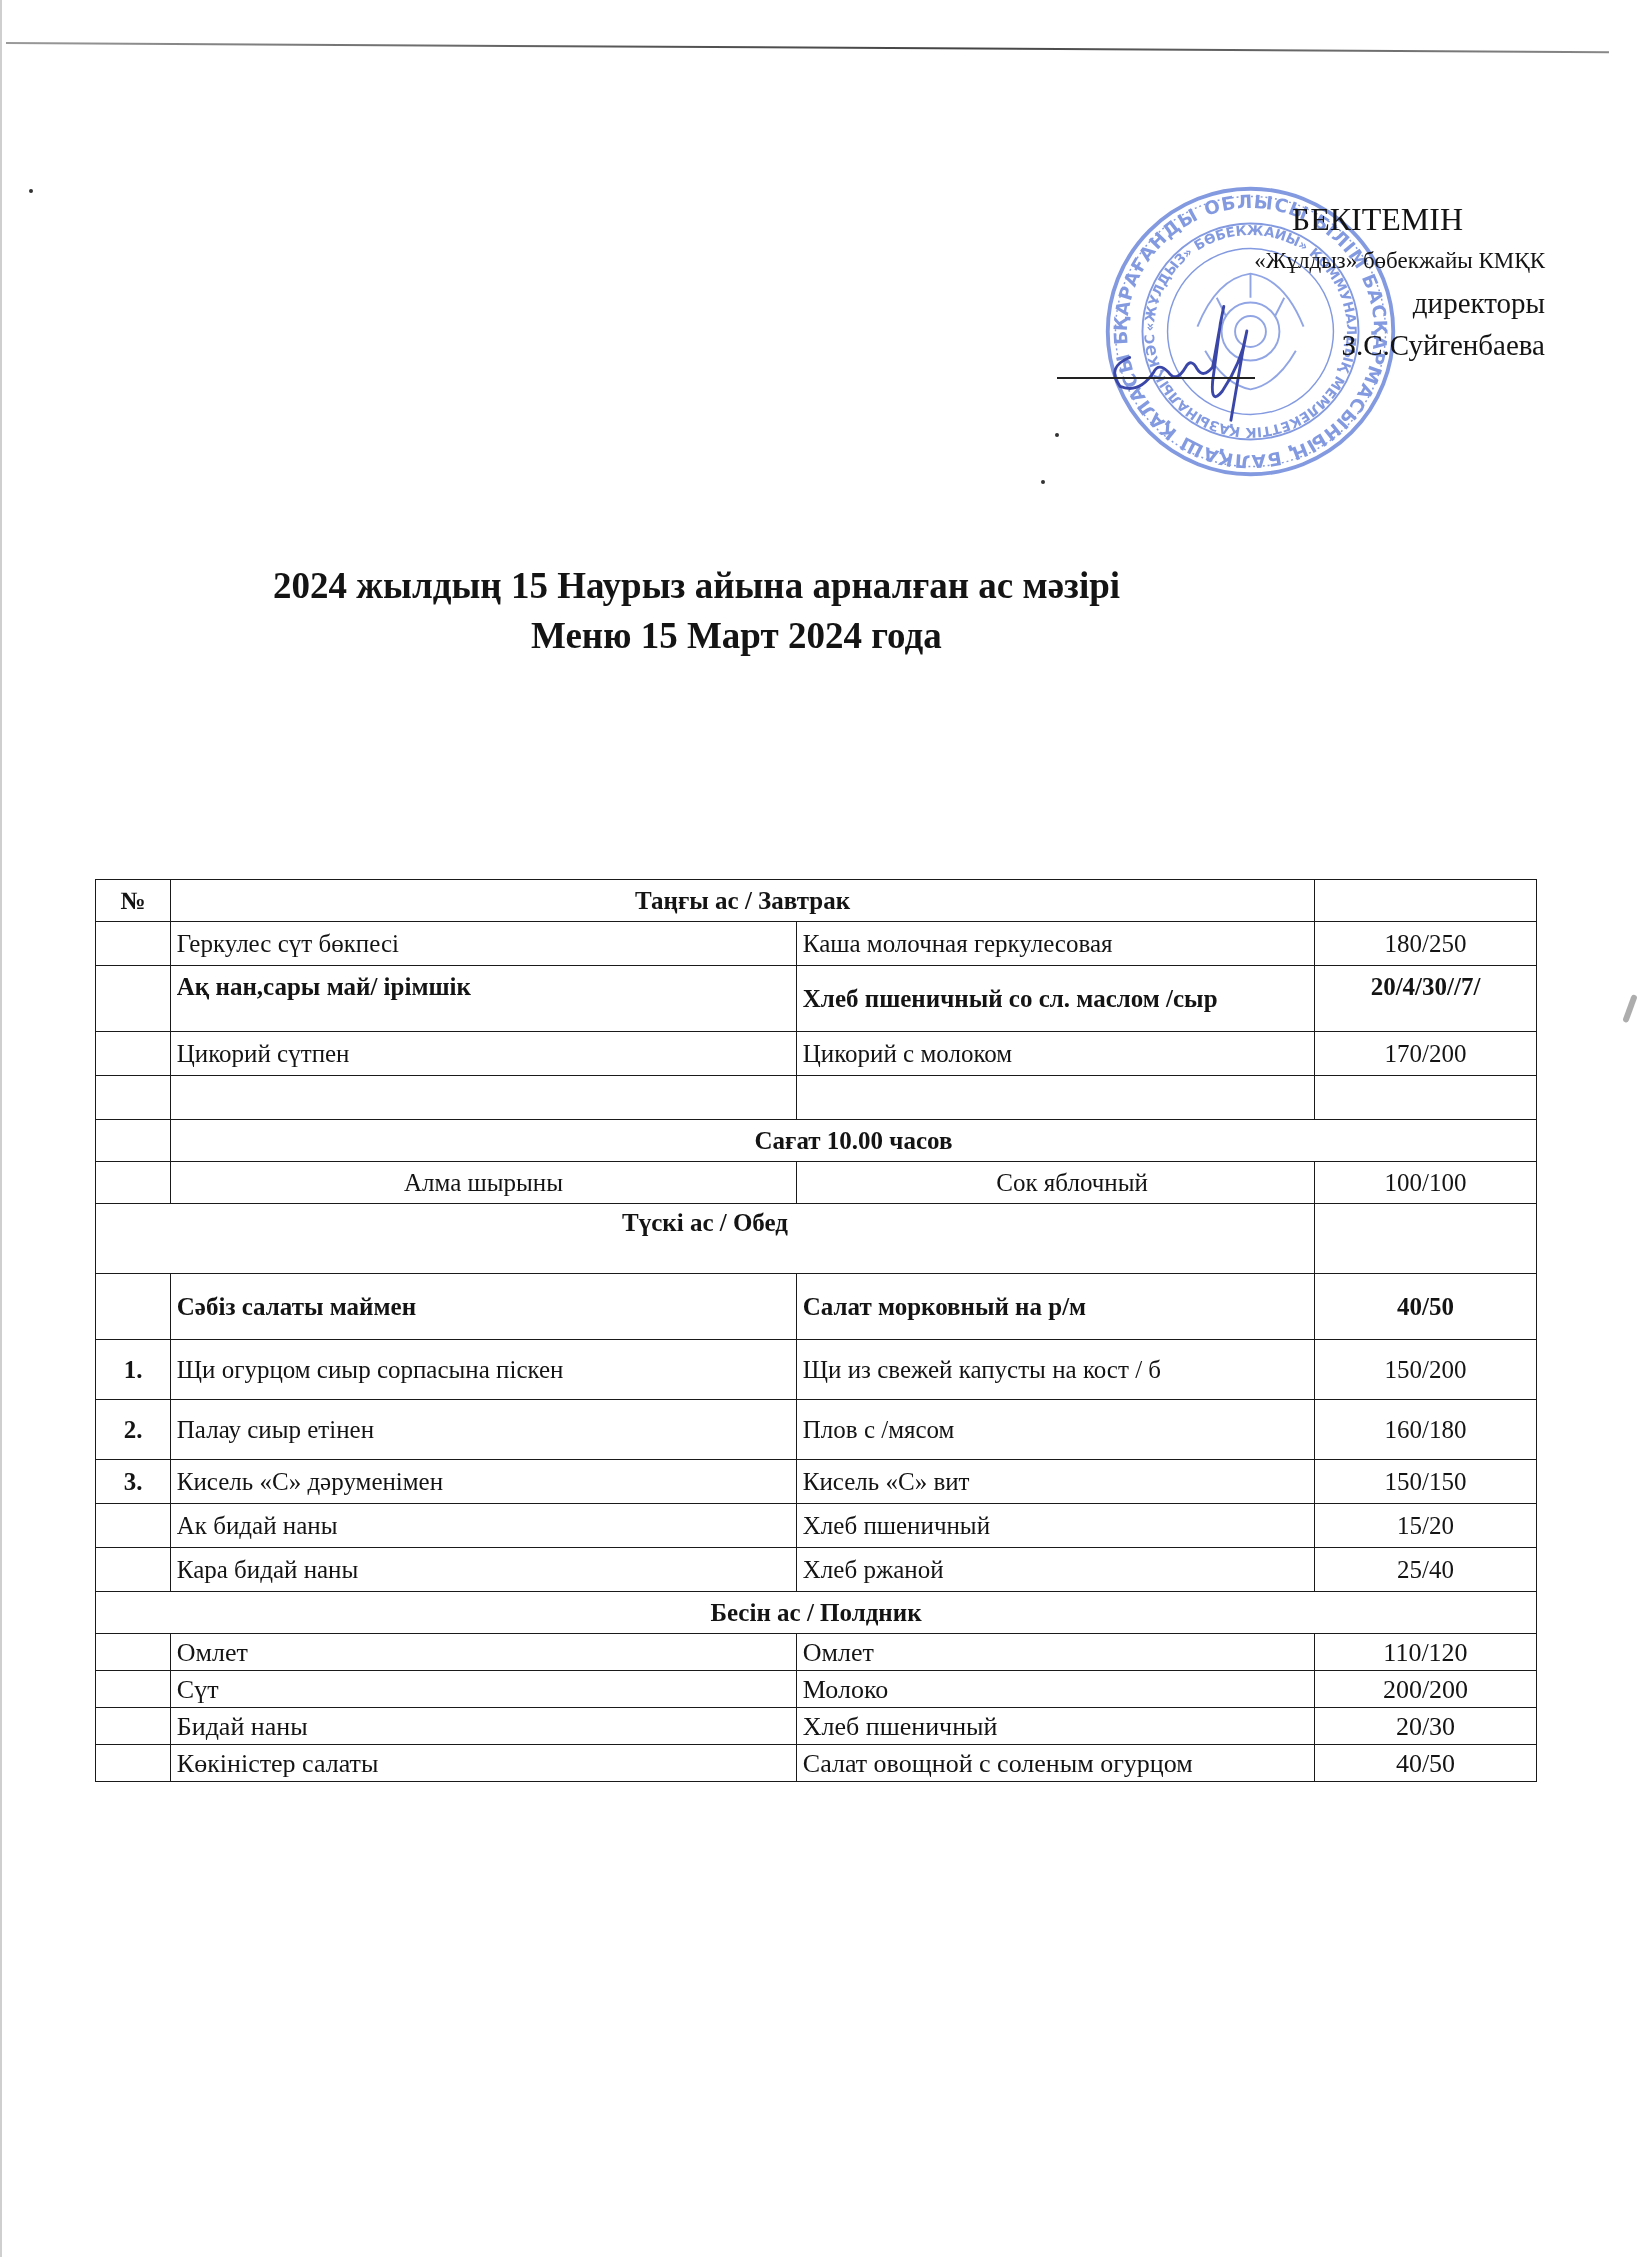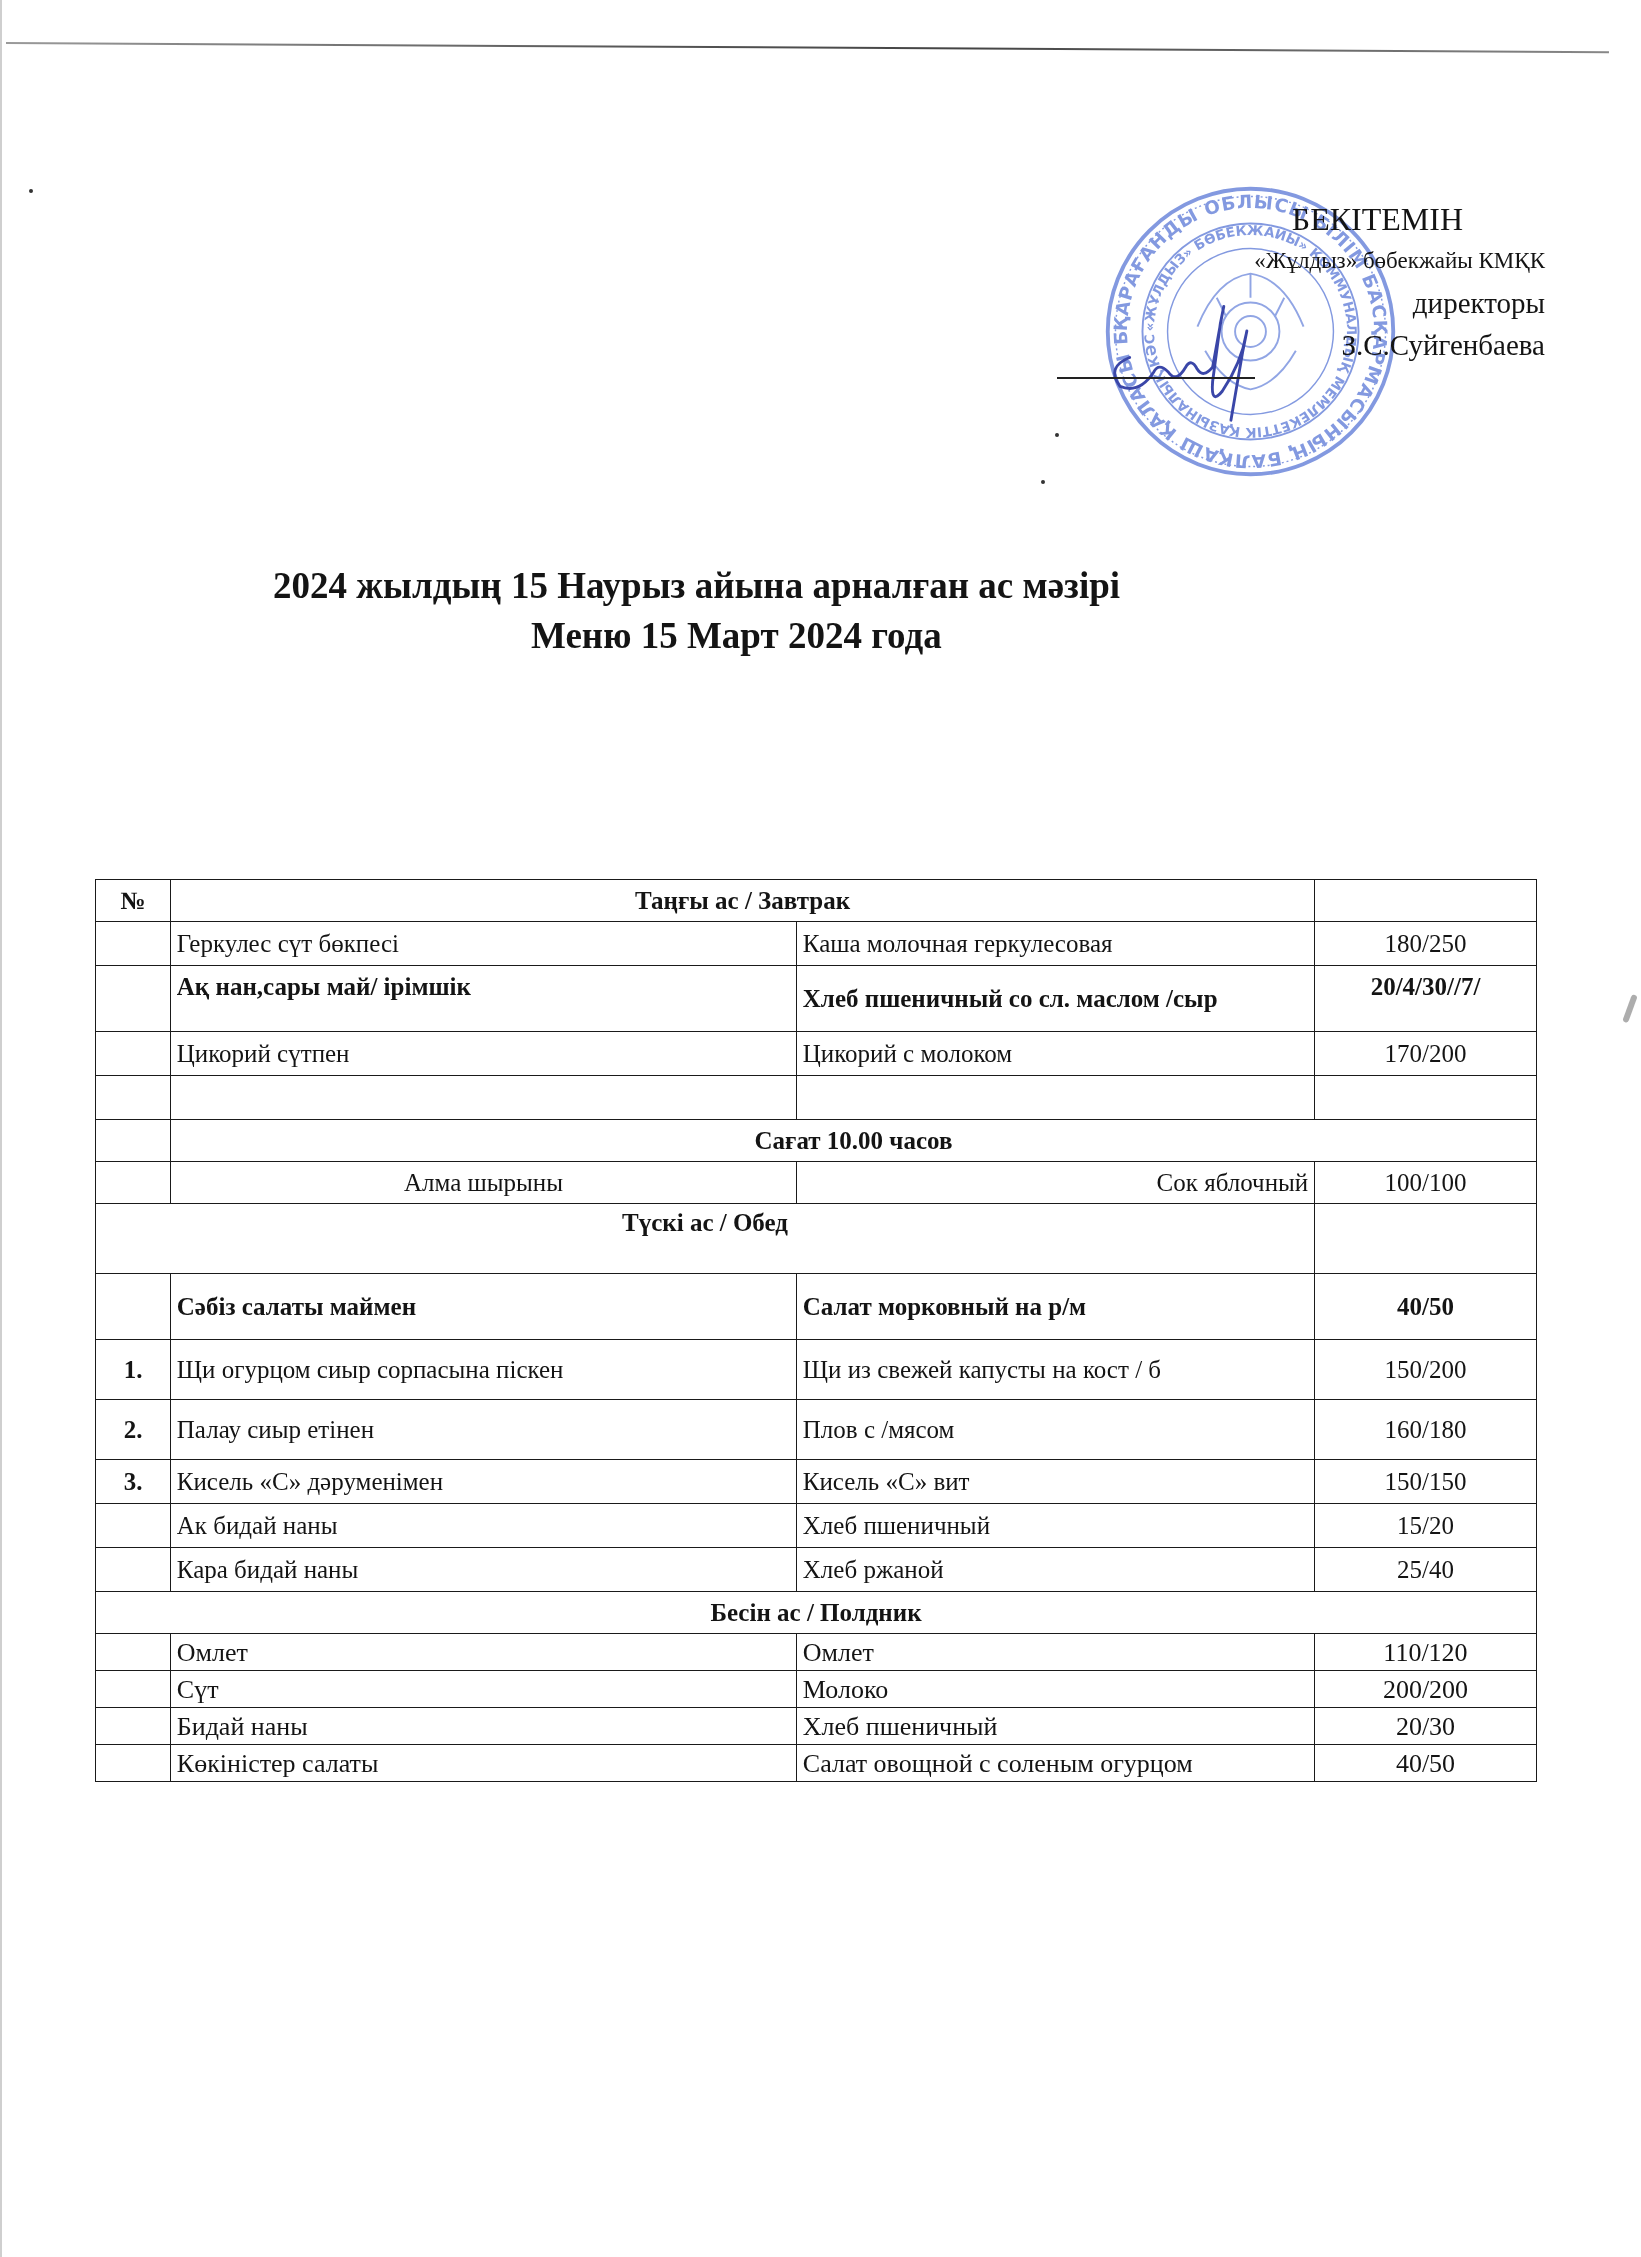--- a/index.html
+++ b/index.html
@@ -145,21 +145,21 @@
       <td></td>
     </tr>
 
     <tr class="r-head">
       <td></td>
       <td class="section" colspan="3">Сағат 10.00 часов</td>
     </tr>
     <tr class="r-head">
       <td></td>
       <td class="snack-text">Алма шырыны</td>
-      <td class="snack-text" style="text-align:right;padding-left:39px">Сок яблочный</td>
+      <td class="snack-text" style="text-align:center;padding-left:39px">Сок яблочный</td>
       <td class="w snack-text">100/100</td>
     </tr>
 
     <tr style="height:70px">
       <td class="section" colspan="3" style="vertical-align:top;padding-top:3.9px">Түскі ас / Обед</td>
       <td></td>
     </tr>
     <tr class="r-tall">
       <td class="num"></td>
       <td>Сәбіз    салаты маймен</td>

